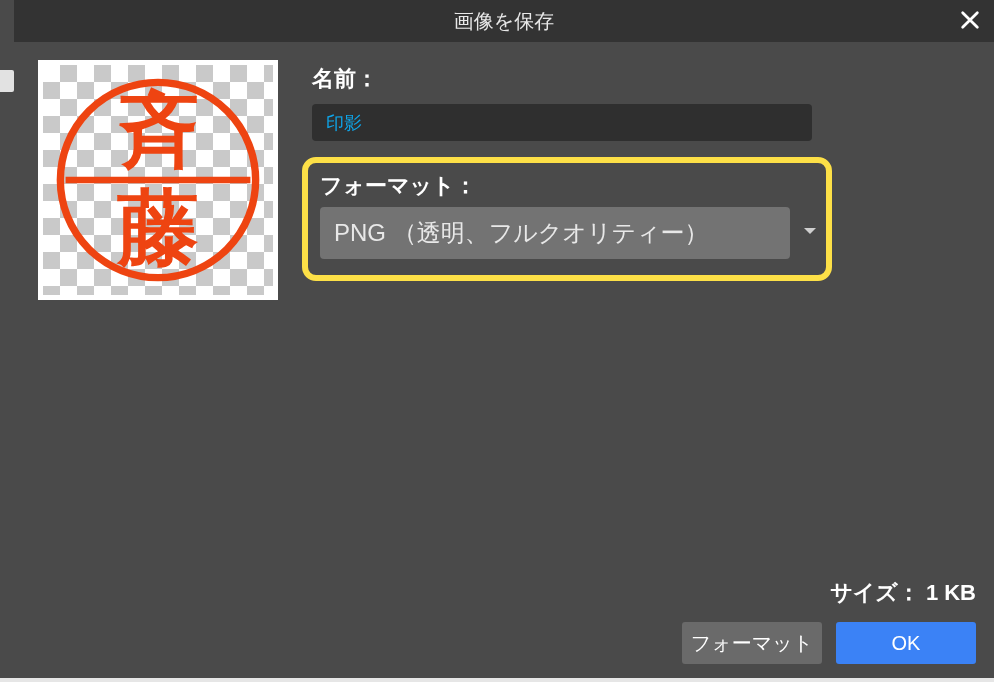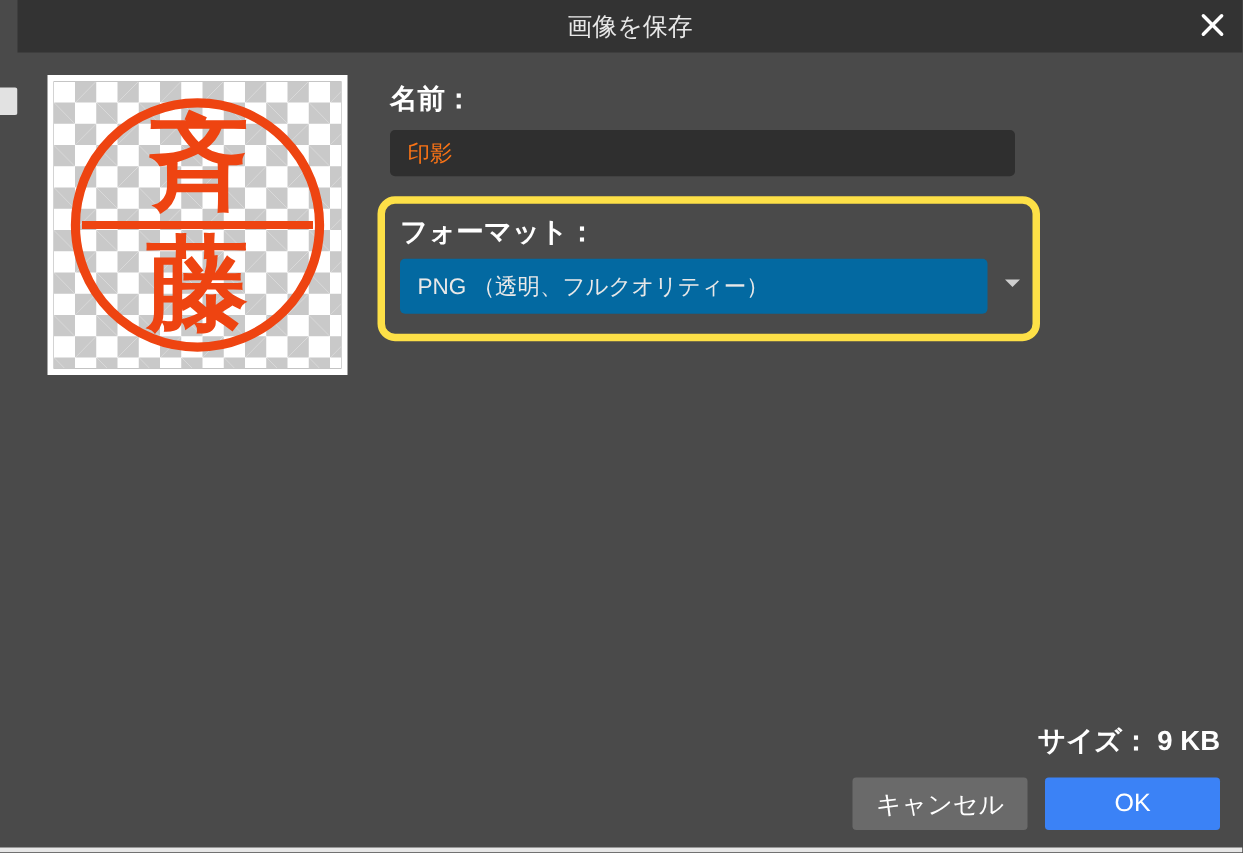--- a/index.html
+++ b/index.html
@@ -120,21 +120,21 @@
   .field-label {
     font-size: 22px;
     font-weight: 700;
     color: #ffffff;
     margin-bottom: 6px;
     margin-left: 10px;
   }
   .text-input {
     width: 500px;
     background: #2f2f2f;
-    color: #f97316;
+    color: #0ea5e9;
     border: none;
     border-radius: 4px;
     font-size: 18px;
     padding: 8px 14px;
     outline: none;
     margin-left: 10px;
     margin-bottom: 12px;
   }
 
   
@@ -143,25 +143,25 @@
     border-radius: 14px;
     width: 530px;
     padding: 8px 6px 16px 6px;
   }
   .select-wrap {
     position: relative;
     width: 470px;
     margin-left: 6px;
   }
   .select {
-    background: #0369a1;
+    background: #737373;
     color: #e8e8e8;
     border: none;
     border-radius: 4px;
-    font-size: 18px;
+    font-size: 24px;
     padding: 10px 14px;
     width: 100%;
     cursor: pointer;
   }
   .select-caret {
     position: absolute;
     right: -28px;
     top: 50%;
     transform: translateY(-50%);
     color: #cfcfcf;
@@ -268,23 +268,23 @@
         </div>
       </div>
 
     </div>
 
   </div>
 
   <div class="footer">
     <div class="size-text">
       <span>サイズ：</span>
-      <span>9 KB</span>
+      <span>1 KB</span>
     </div>
     <div class="button-row">
-      <button class="btn btn-cancel">キャンセル</button>
+      <button class="btn btn-cancel">フォーマット</button>
       <button class="btn btn-ok">OK</button>
     </div>
   </div>
 
 </div>
 
 <div class="bottom-edge"></div>
 
 </body></html>

